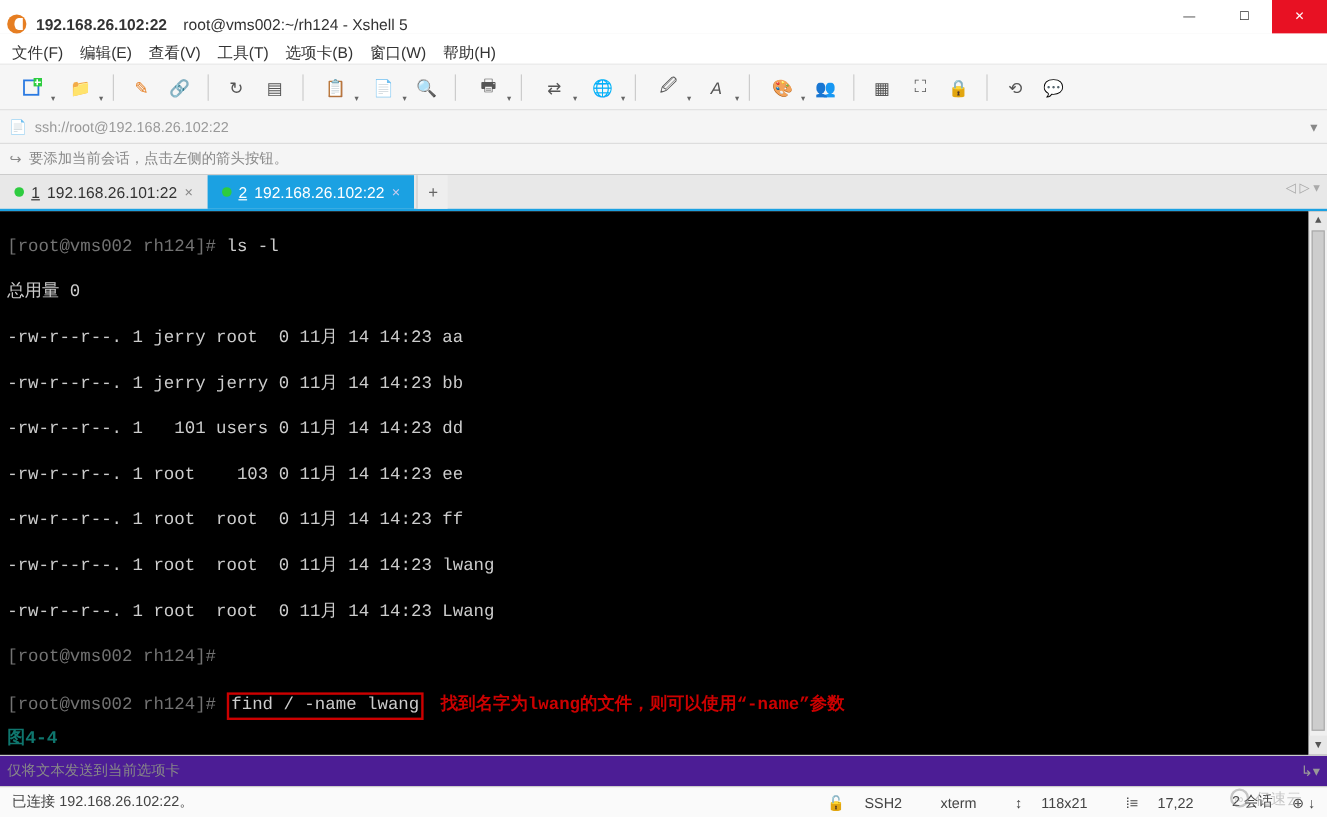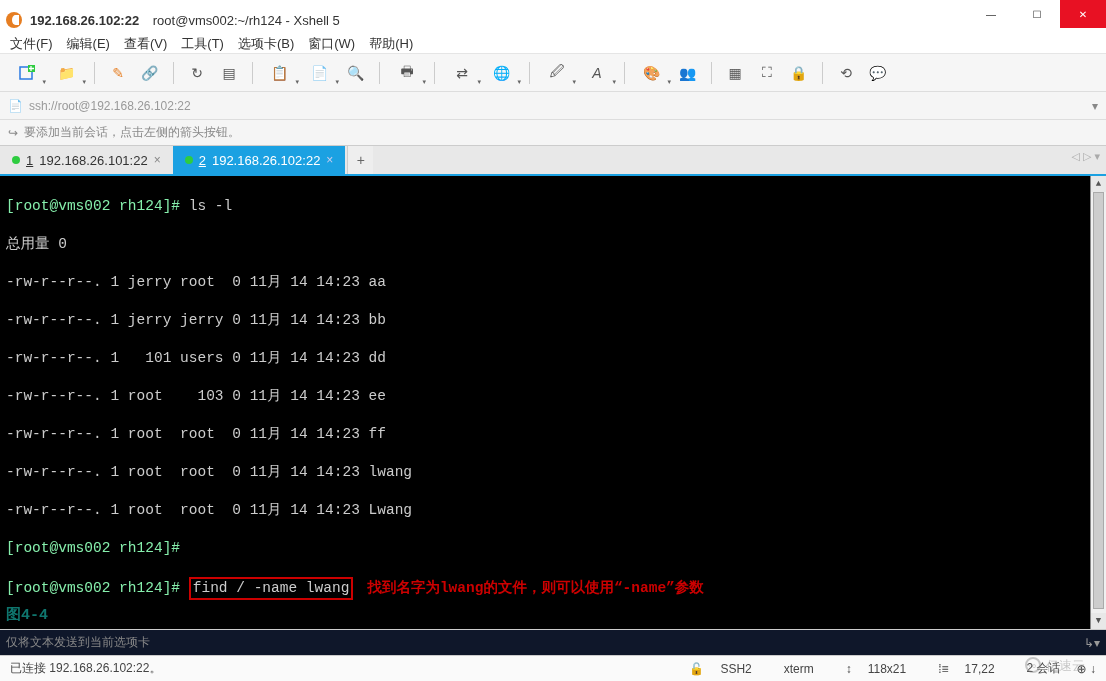--- a/index.html
+++ b/index.html
@@ -27,29 +27,29 @@
 .tab { display: flex; align-items: center; padding: 0 12px; gap: 6px; font-size: 13px; cursor: pointer; position: relative; min-width: 170px; }
 .tab .dot { width: 8px; height: 8px; border-radius: 50%; background: #2ecc40; }
 .tab.active { background: #1ba1e2; color: #fff; }
 .tab .num { text-decoration: underline; }
 .tab .x { font-size: 12px; color: #888; margin-left: auto; }
 .tab.active .x { color: #cce; }
 .tab-plus { width: 26px; display: flex; align-items: center; justify-content: center; font-size: 14px; color: #666; border-left: 1px solid #ccc; margin-left: 2px; background: #eee;}
 .tab-nav { position: absolute; right: 6px; top: 4px; font-size: 11px; color: #aaa; display: flex; gap: 2px; }
 .terminal { flex: 1; background: #000; color: #ccc; font-family: "NSimSun","SimSun","Courier New",monospace; font-size: 14.5px; line-height: 19px; padding: 2px 6px; overflow: hidden; position: relative; white-space: pre; }
 .terminal .line { display: block; }
-.terminal .yel { color: #86efac; }
+.terminal .yel { color: #737373; }
 .cmd-box { border: 2px solid #cc0000; display: inline-block; padding: 0 2px; }
 .anno { color: #cc0000; font-weight: bold; margin-left: 14px; margin-top: 34px; }
 .fig-label { position: absolute; bottom: 4px; left: 6px; color: #0f766e; font-weight: bold; font-size: 15px; }
 .scroll { position: absolute; right: 0; top: 0; bottom: 0; width: 16px; background: #f0f0f0; border-left: 1px solid #888; }
 .scroll .thumb { position: absolute; left: 2px; right: 2px; top: 16px; bottom: 20px; background: #cdcdcd; border: 1px solid #aaa; }
 .scroll .arrow { position: absolute; left: 0; right: 0; height: 16px; display:flex;align-items:center;justify-content:center;font-size:9px;color:#555;background:#e8e8e8; }
 .scroll .arrow.up { top:0;} .scroll .arrow.down{ bottom:0;}
-.sendbar { height: 26px; background: #0f172a; border-top: 1px solid #ccc; display: flex; align-items: center; padding: 2px 6px; color: #888; font-size: 12px; }
+.sendbar { height: 26px; background: #4c1d95; border-top: 1px solid #ccc; display: flex; align-items: center; padding: 2px 6px; color: #888; font-size: 12px; }
 .sendbar .arrow-r { margin-left: auto; color: #999; font-size: 12px; cursor: pointer; }
 .statusbar { height: 26px; background: #fafafa; border-top: 1px solid #ccc; display: flex; align-items: center; padding: 0 10px; font-size: 12px; color: #444; gap: 16px; }
 .statusbar .left { flex: 1; }
 .statusbar .sep { color: #aaa; }
 .watermark { position: absolute; right: 4px; bottom: 2px; opacity: 0.45; }
 </style>
 </head>
 <body>
 
 <div class="titlebar">

